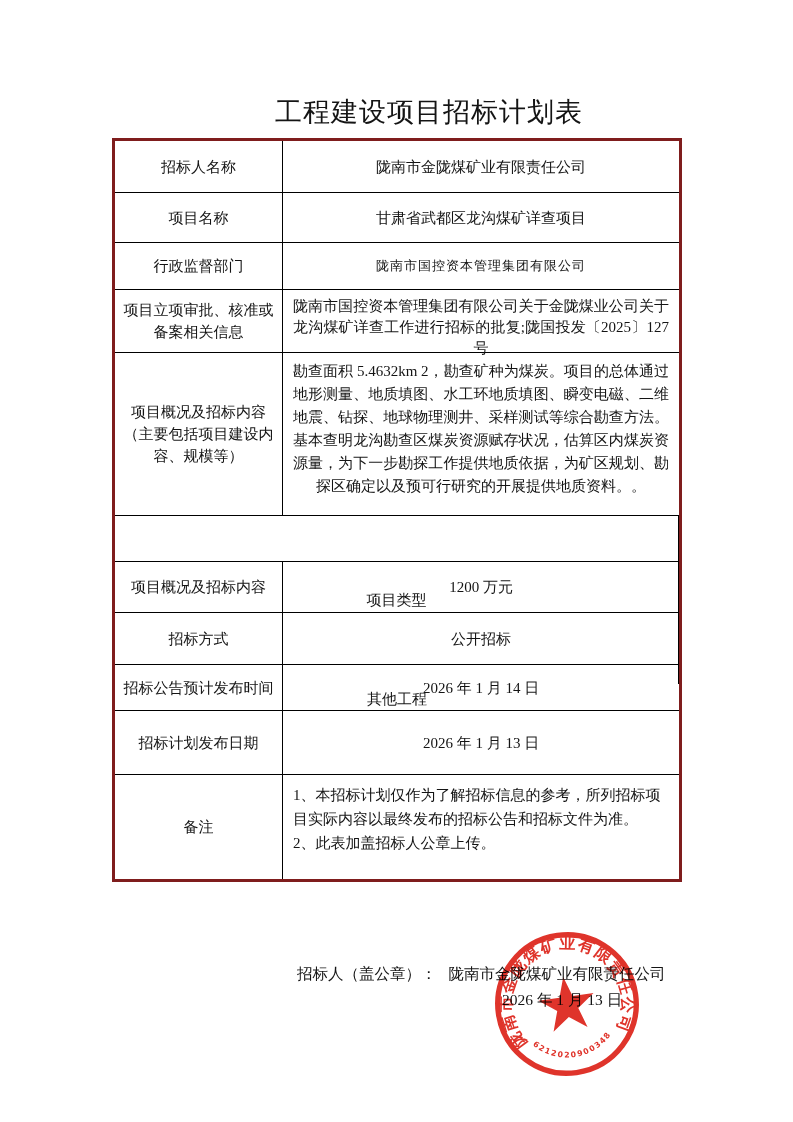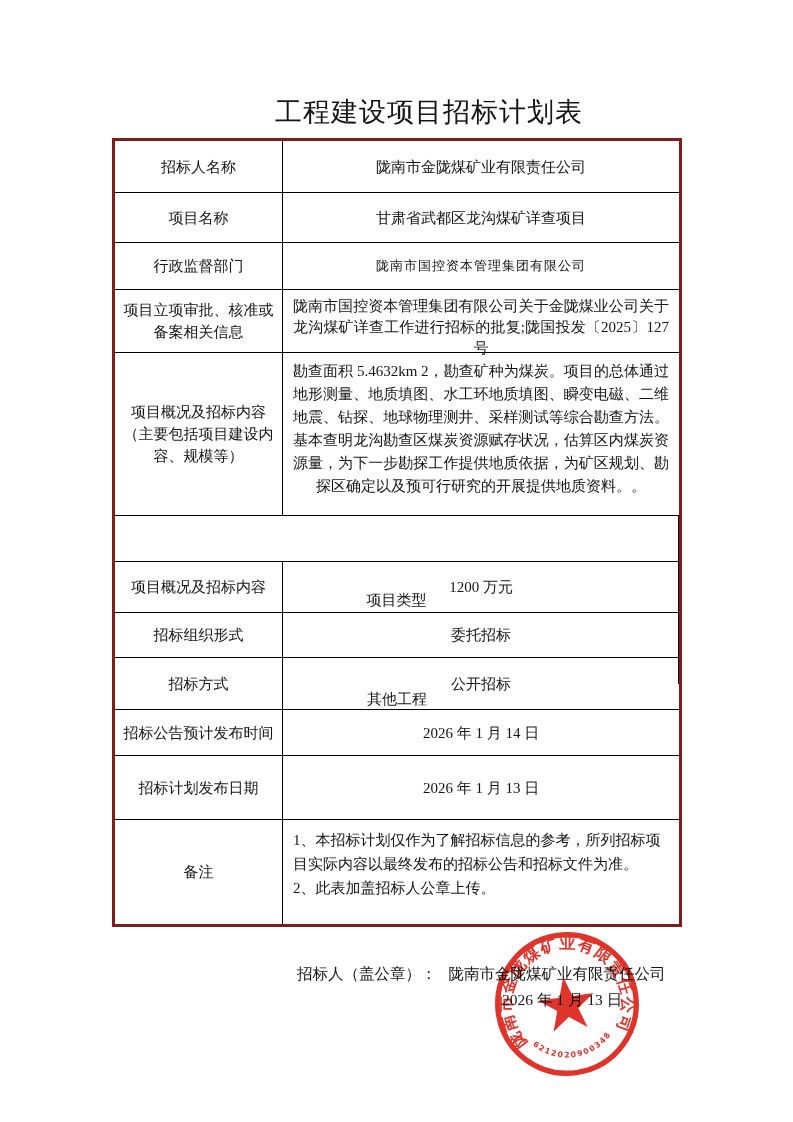--- a/index.html
+++ b/index.html
@@ -114,24 +114,20 @@
     <div class="td-value">勘查面积 5.4632km 2，勘查矿种为煤炭。项目的总体通过地形测量、地质填图、水工环地质填图、瞬变电磁、二维地震、钻探、地球物理测井、采样测试等综合勘查方法。基本查明龙沟勘查区煤炭资源赋存状况，估算区内煤炭资源量，为下一步勘探工作提供地质依据，为矿区规划、勘探区确定以及预可行研究的开展提供地质资料。。</div>
   </div>
   <div class="tr r5">
     <div class="td-label">项目类型</div>
     <div class="td-value">其他工程</div>
   </div>
   <div class="tr r6">
     <div class="td-label">项目概况及招标内容</div>
     <div class="td-value">1200 万元</div>
   </div>
-  <div class="tr r7">
-    <div class="td-label">招标组织形式</div>
-    <div class="td-value">委托招标</div>
-  </div>
   <div class="tr r8">
     <div class="td-label">招标方式</div>
     <div class="td-value">公开招标</div>
   </div>
   <div class="tr r9">
     <div class="td-label">招标公告预计发布时间</div>
     <div class="td-value">2026 年 1 月 14 日</div>
   </div>
   <div class="tr r10">
     <div class="td-label">招标计划发布日期</div>

